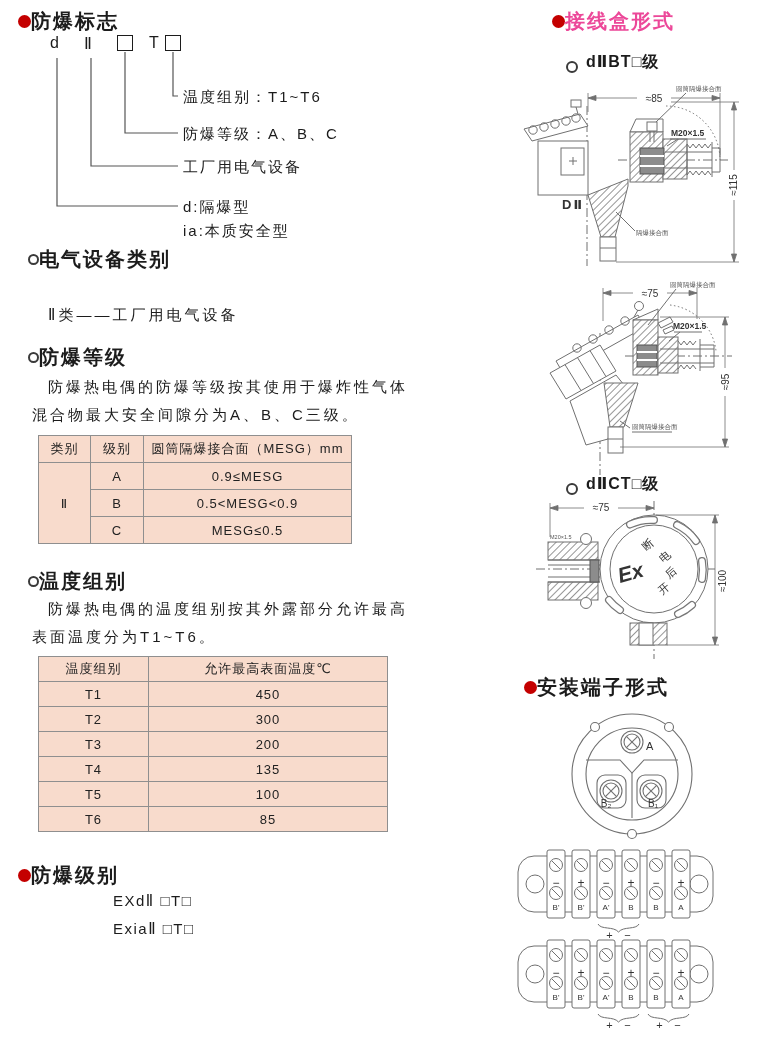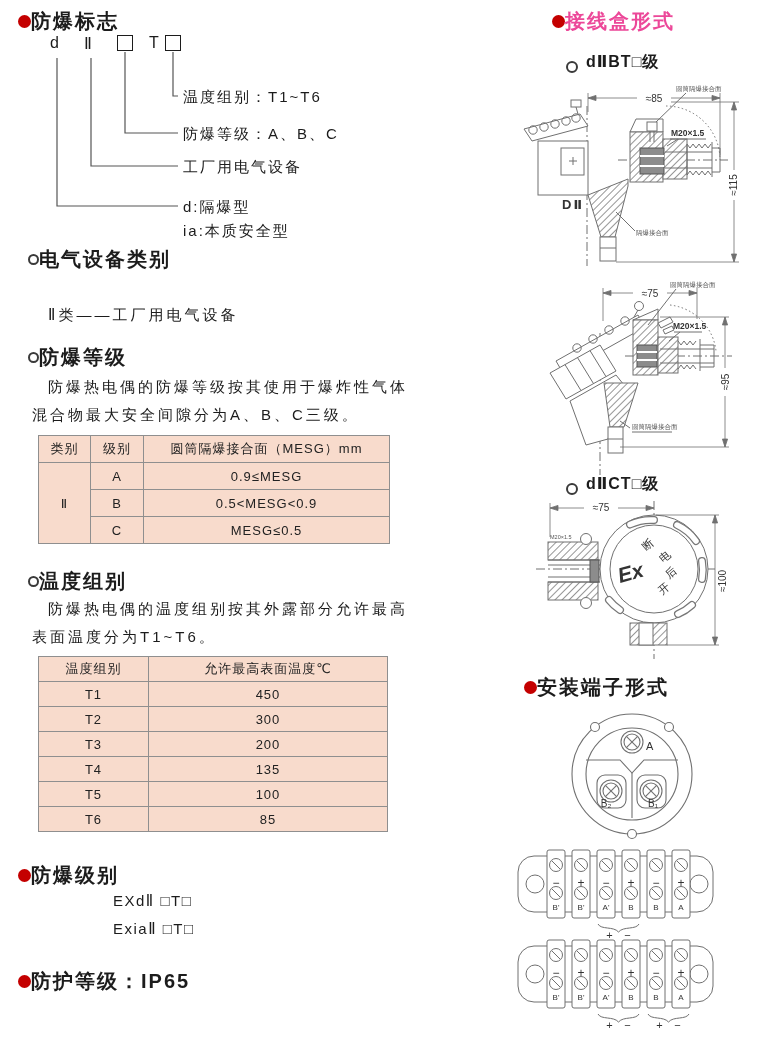--- a/index.html
+++ b/index.html
@@ -60,21 +60,21 @@
   </div>
   <span class="txt" style="left:48px;top:306px">Ⅱ类——工厂用电气设备</span>
 
   <div class="h" style="left:28px;top:344px">
     <span class="circ"></span>
     <span>防爆等级</span>
   </div>
   <span class="txt" style="left:48px;top:378px">防爆热电偶的防爆等级按其使用于爆炸性气体</span>
   <span class="txt" style="left:32px;top:406px">混合物最大安全间隙分为A、B、C三级。</span>
 
-  <table class="spec" id="mesg-table" style="left:38px;top:435px;width:352px">
+  <table class="spec" id="mesg-table" style="left:38px;top:435px;width:314px">
     <thead>
       <tr>
         <th style="width:52px">类别</th>
         <th style="width:53px">级别</th>
         <th>圆筒隔爆接合面（MESG）mm</th>
       </tr>
     </thead>
     <tbody id="mesg-body">
         <tr>
           <td rowspan="3">Ⅱ</td>
@@ -134,24 +134,20 @@
       </tbody>
   </table>
 
   <div class="h" style="left:18px;top:862px">
     <span class="dot"></span>
     <span>防爆级别</span>
   </div>
   <span class="mono-line" style="left:113px;top:892px">EXdⅡ □T□</span>
   <span class="mono-line" style="left:113px;top:920px">ExiaⅡ □T□</span>
 
-  <div class="h" style="left:18px;top:968px">
-    <span class="dot"></span>
-    <span>防护等级：IP65</span>
-  </div>
 
   <div class="h" style="left:552px;top:8px">
     <span class="dot"></span>
     <span class="red-text">接线盒形式</span>
   </div>
 
   <div class="sub" style="left:566px;top:52px">
     <span class="circ"></span>
     <span>dⅡBT□级</span>
   </div>

